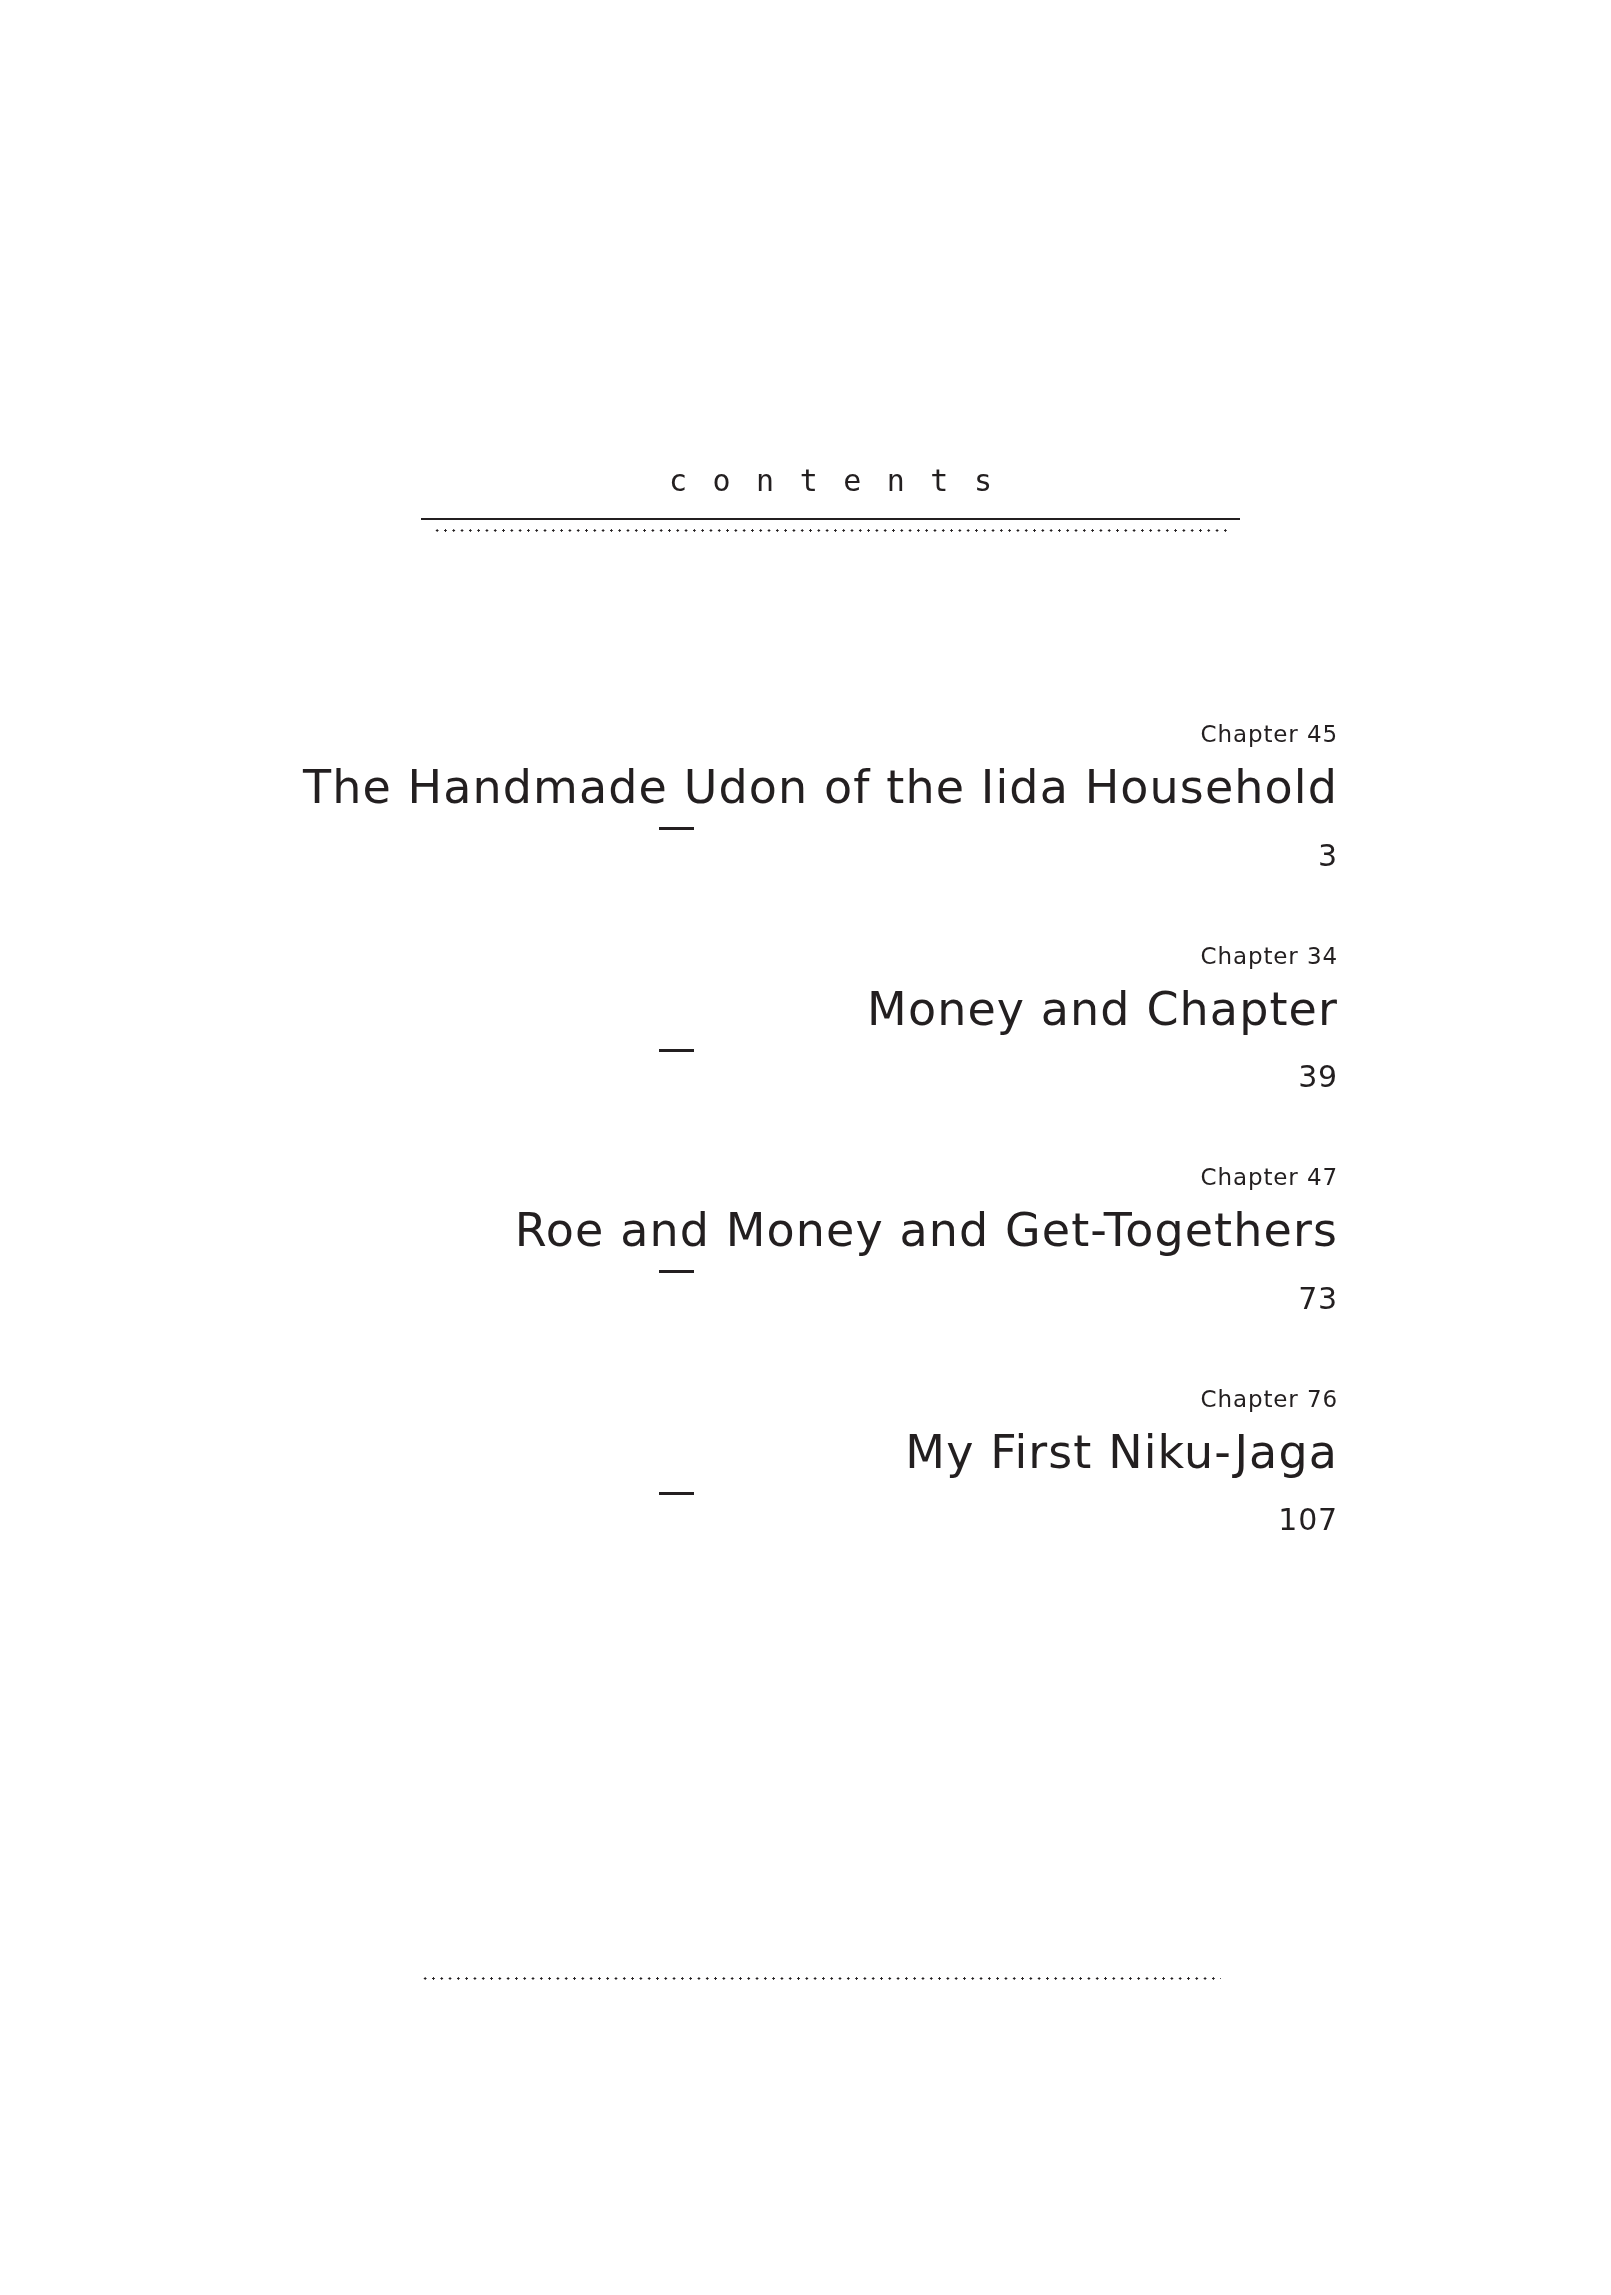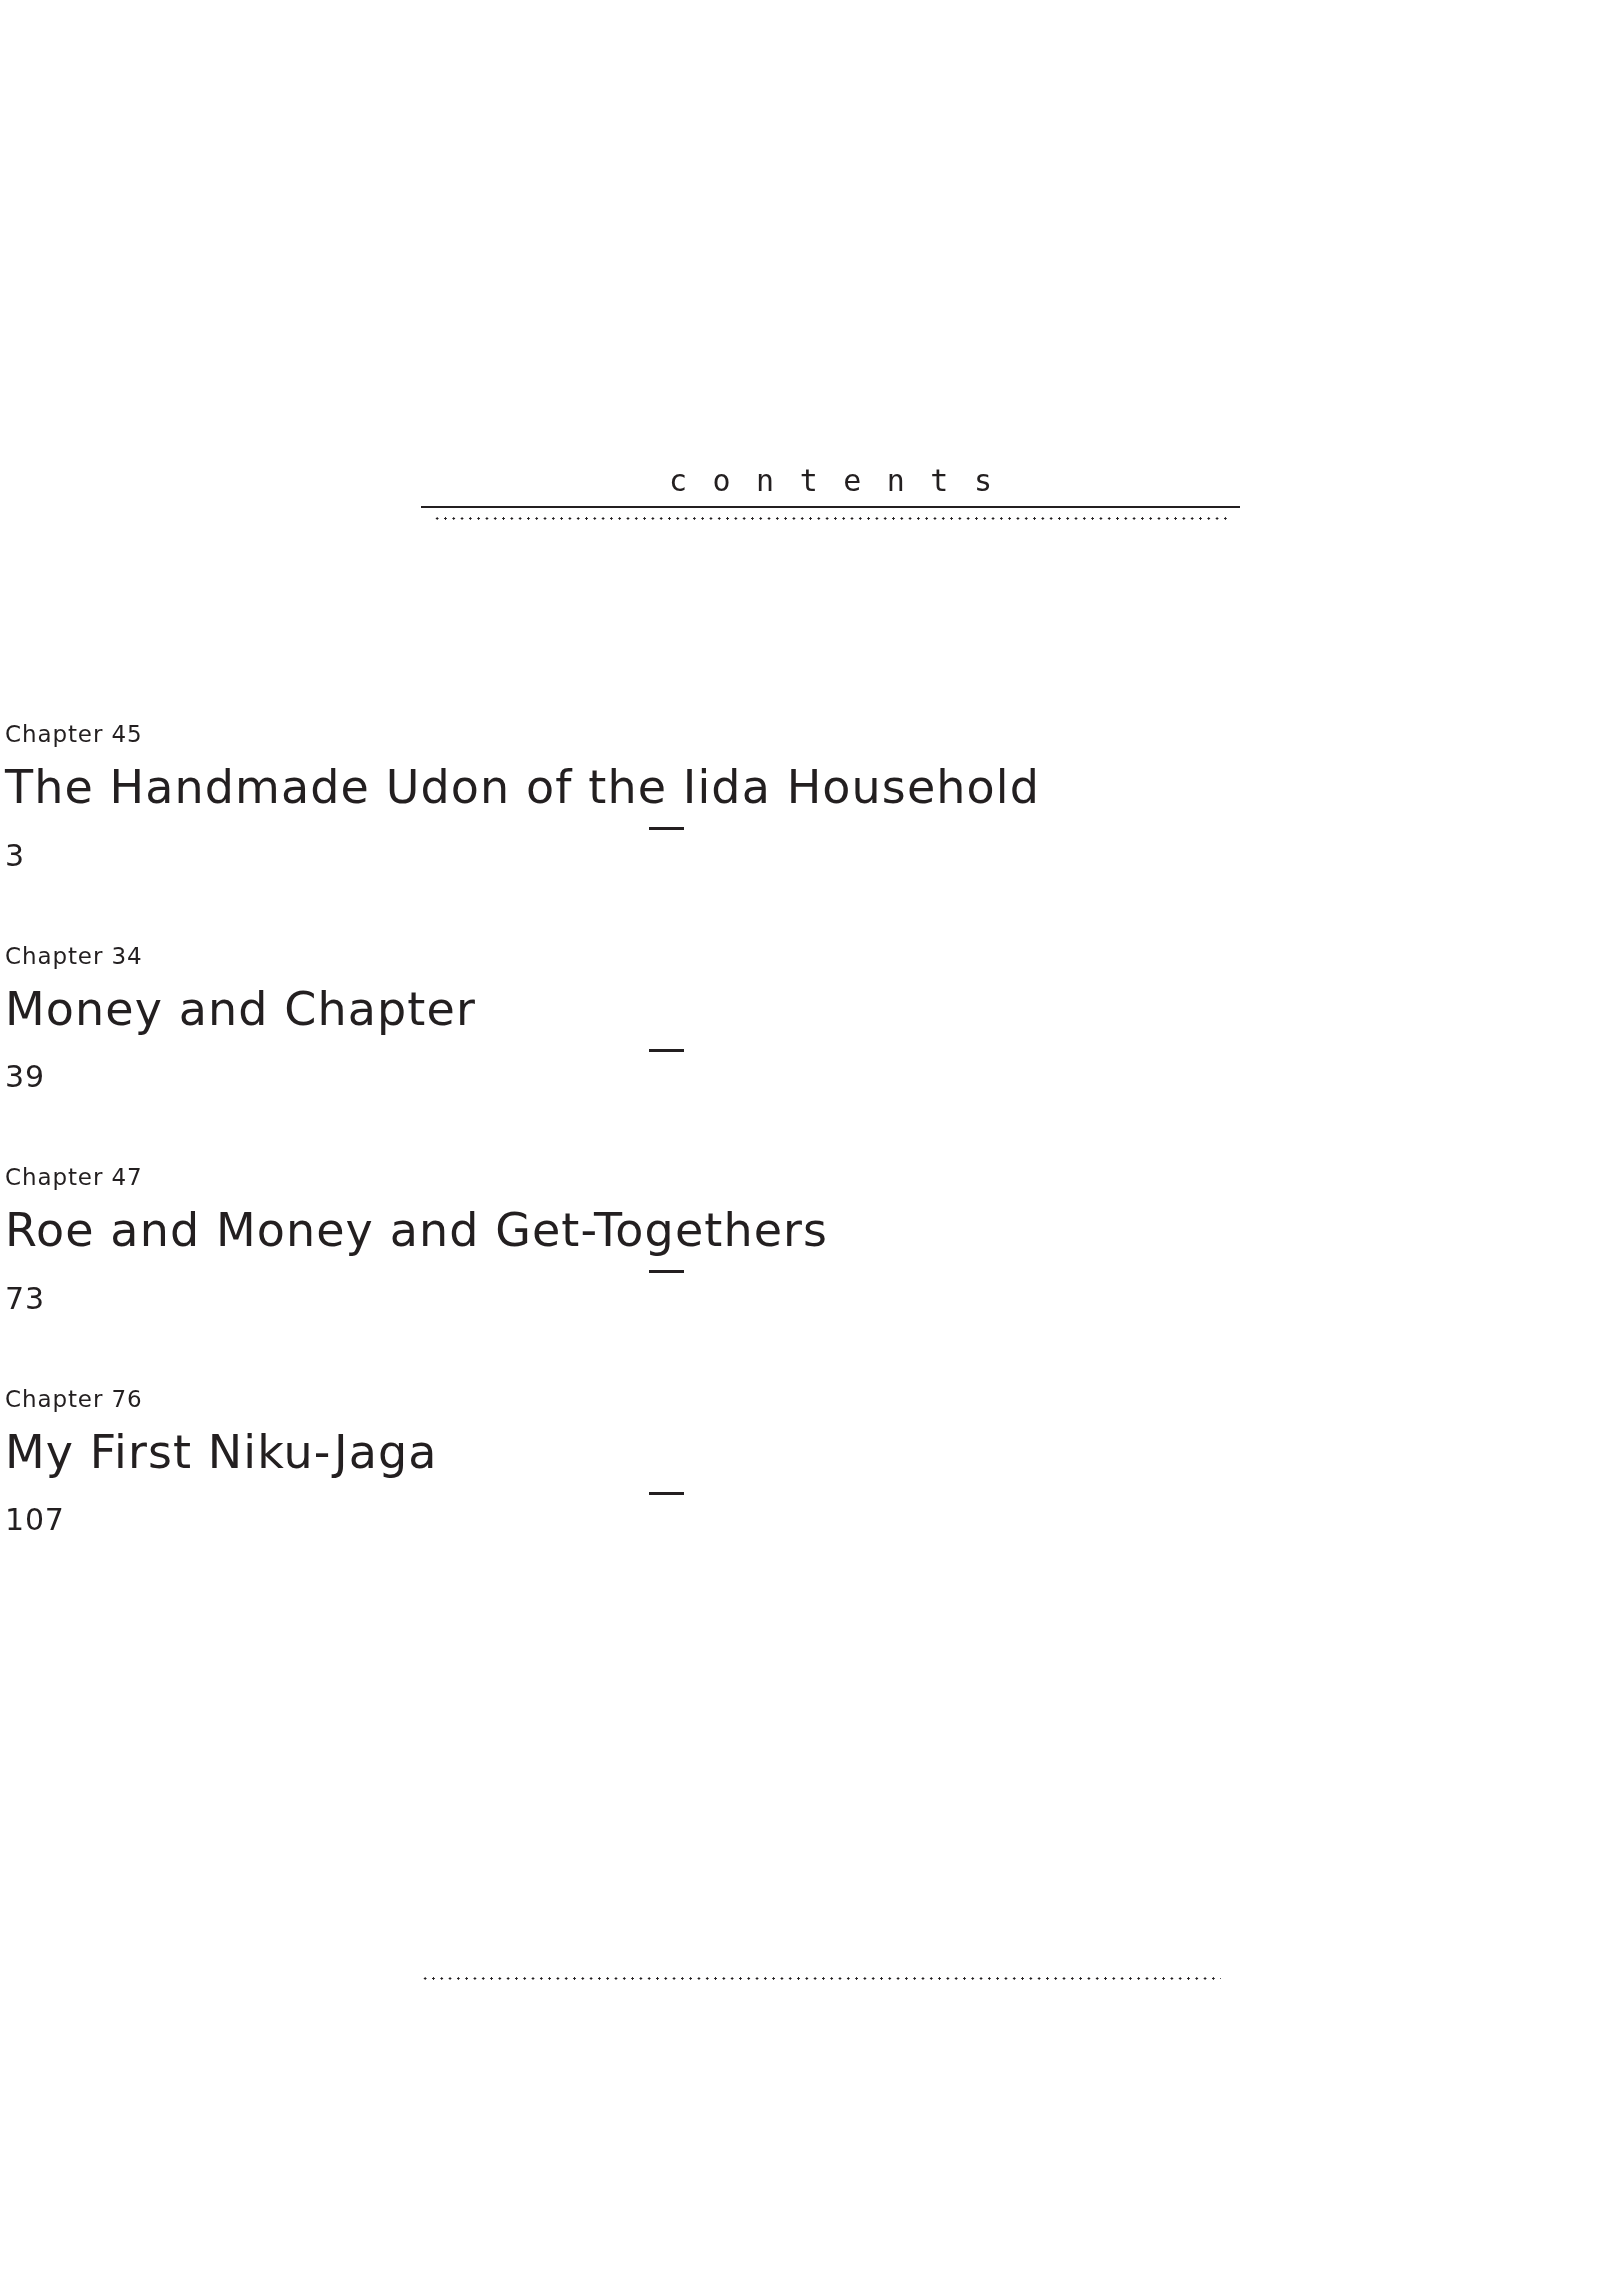--- a/index.html
+++ b/index.html
@@ -30,21 +30,21 @@
     width: 819px;
     text-align: center;
   }
   .toc-title {
     font-family: "DejaVu Sans Mono", monospace;
     font-size: 30px;
     letter-spacing: 25.5px;
     text-indent: 25.5px;
     color: #231f20;
     line-height: 1;
-    padding-bottom: 10px;
+    padding-bottom: 22px;
   }
   .rule-solid {
     border-top: 2.3px solid #231f20;
     width: 100%;
     margin: 0;
   }
   .rule-dotted {
     margin: 9px auto 0 auto;
     width: 97%;
     height: 3px;
@@ -57,24 +57,24 @@
     position: absolute;
     left: 421px;
     top: 1977px;
     width: 800px;
     margin: 0;
   }
 
   
   .toc-list {
     position: absolute;
-    left: 5px;
+    left: 15px;
     top: 721px;
     width: 1323px;
-    text-align: left;
+    text-align: right;
   }
   .toc-entry {
     margin-bottom: 72px;
   }
   .toc-entry:last-child {
     margin-bottom: 0;
   }
   .entry-chapter {
     font-family: "DejaVu Sans", sans-serif;
     font-size: 23px;

